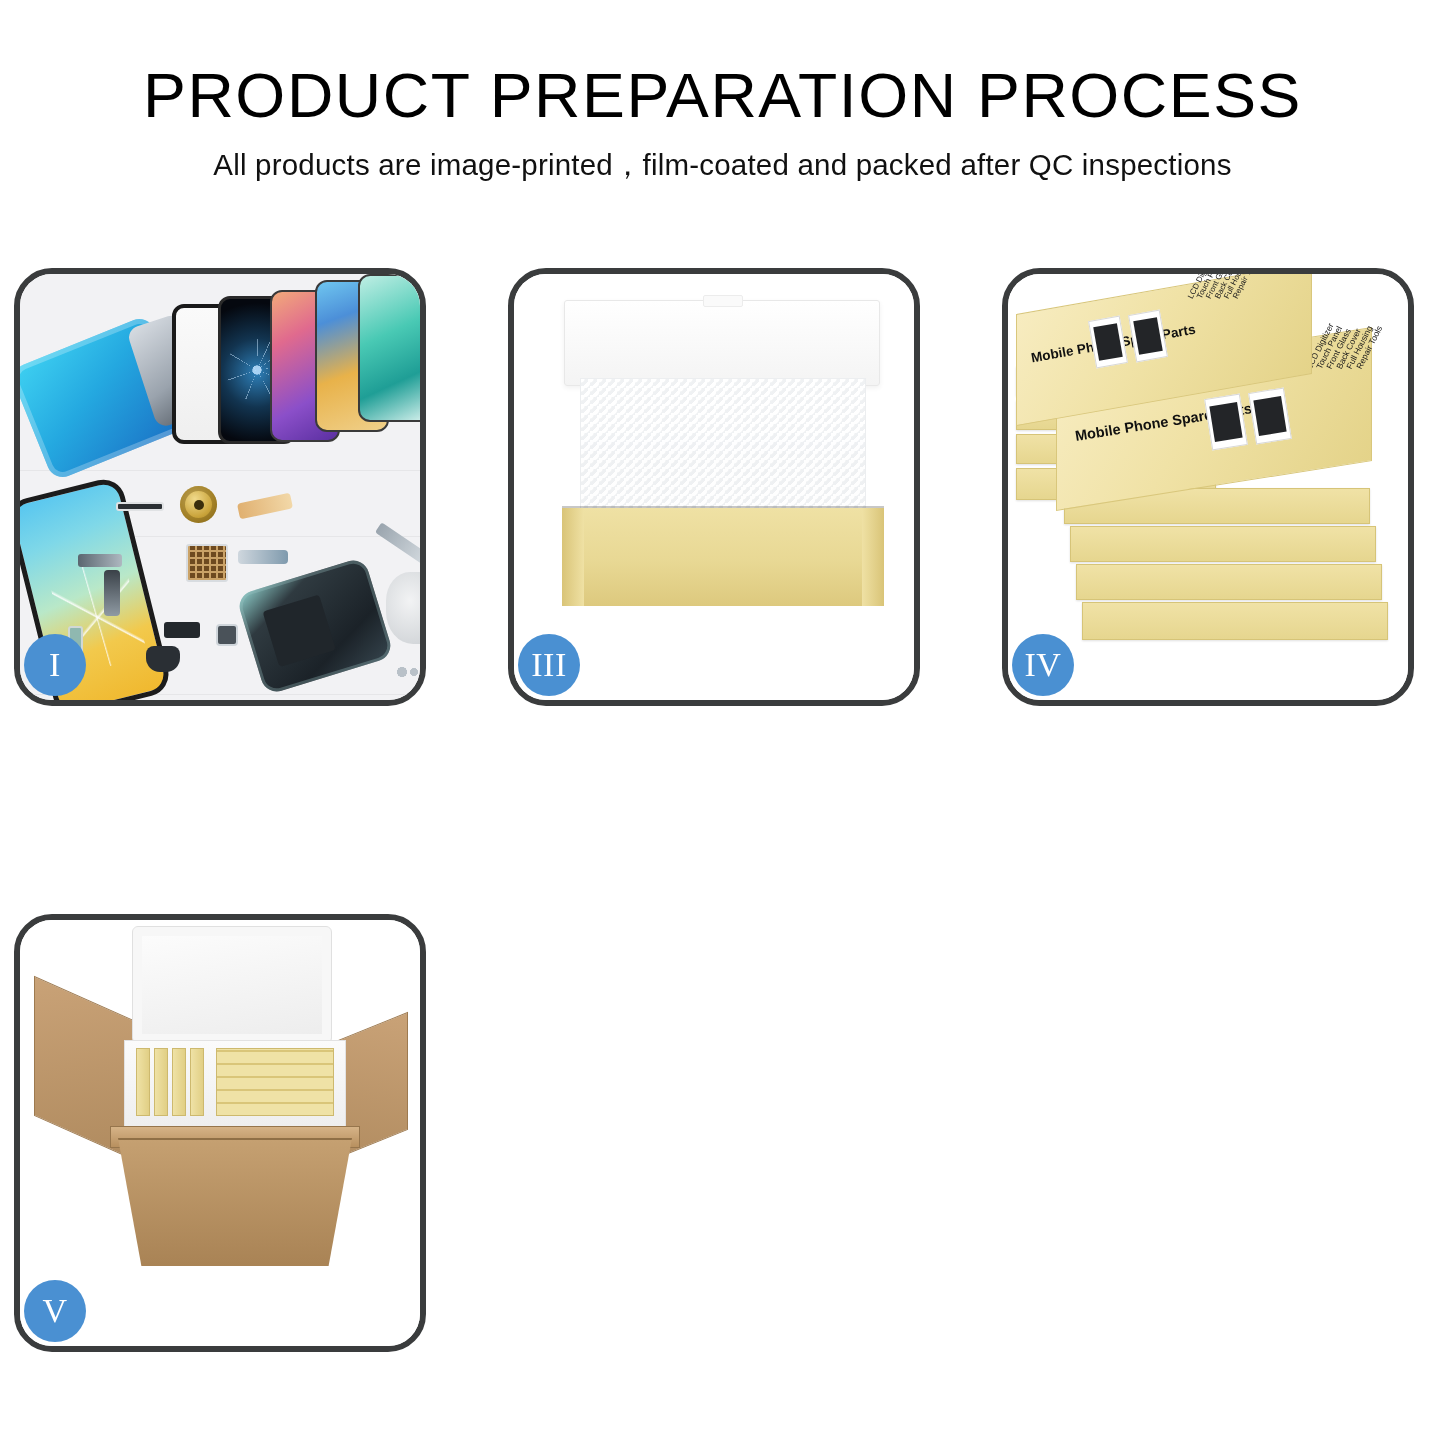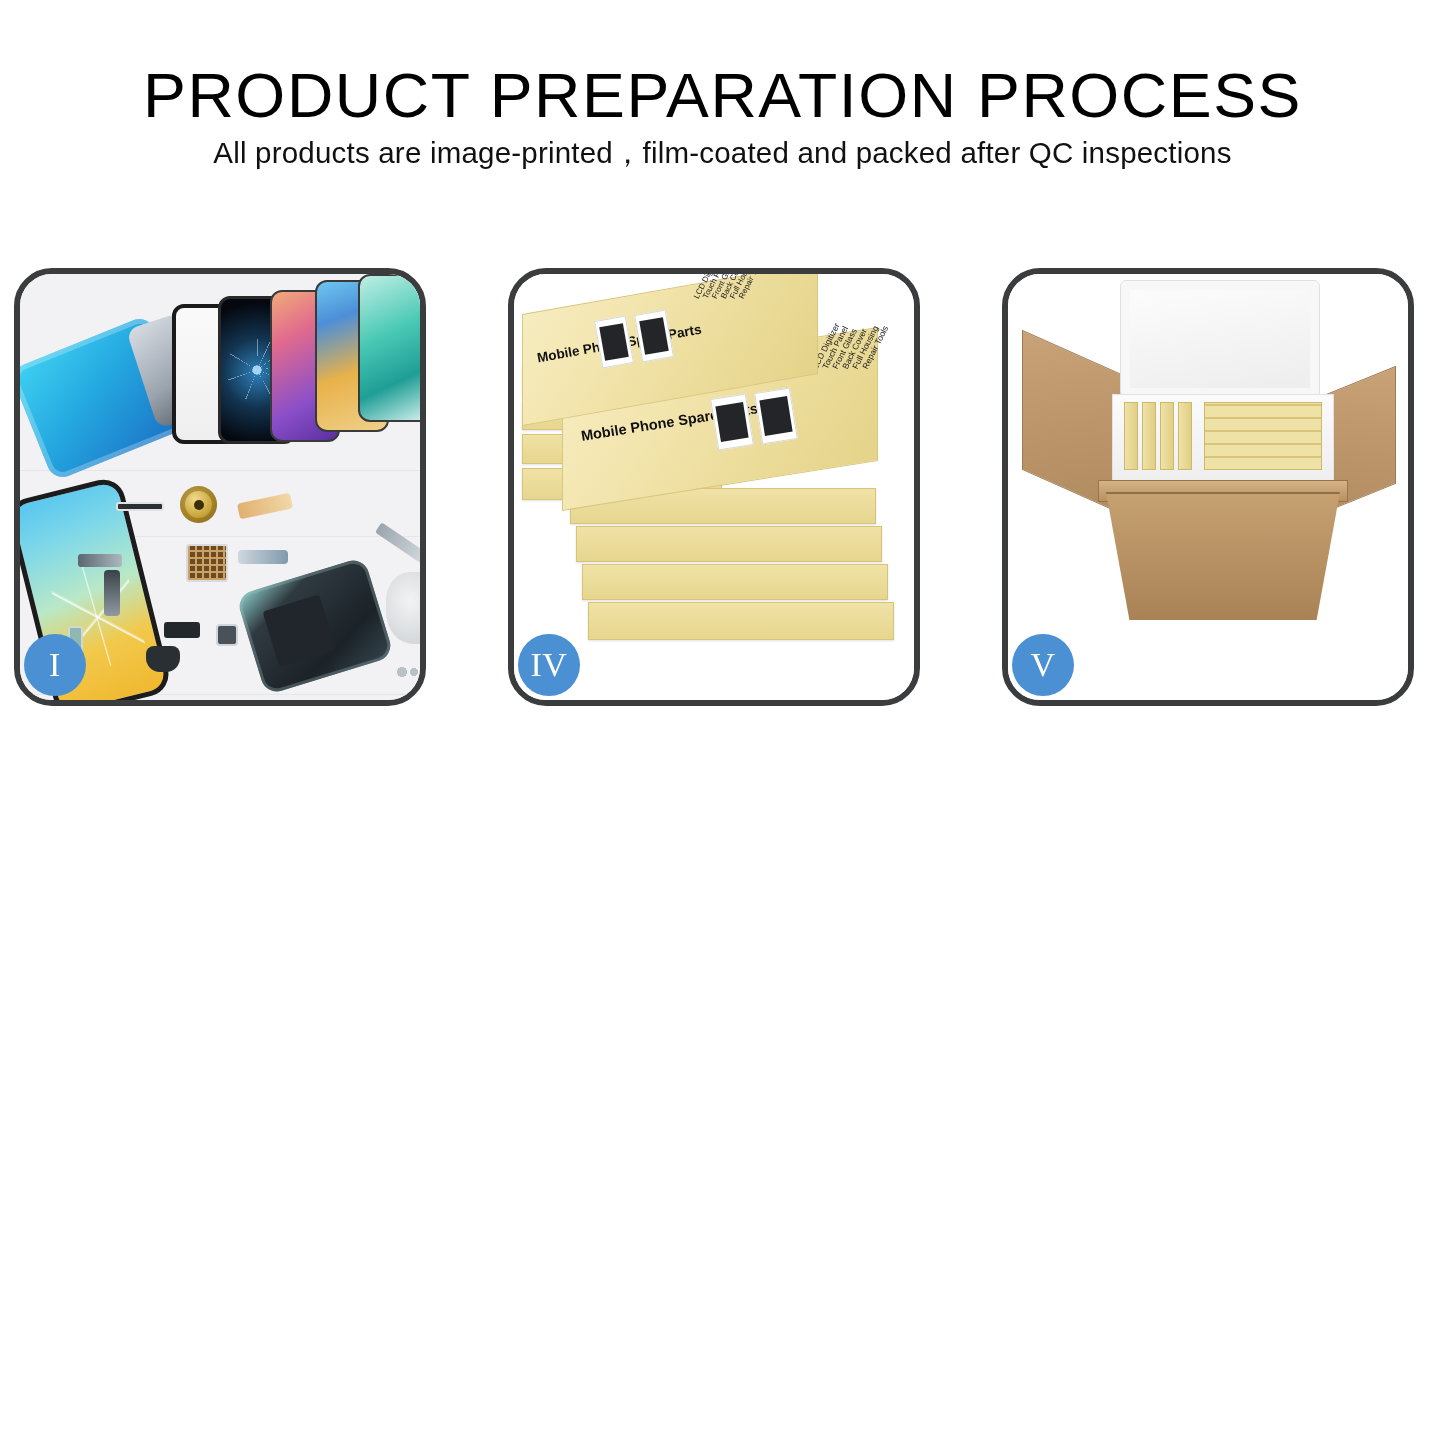--- a/index.html
+++ b/index.html
@@ -19,21 +19,21 @@
     font-weight: 400;
     color: #000;
     white-space: nowrap;
     transform: scaleX(1.02);
     line-height: 1.05;
   }
   .subtitle {
     font-size: 29.5px;
     font-weight: 400;
     color: #111;
-    margin-top: 6px;
+    margin-top: 18px;
     letter-spacing: .2px;
     white-space: nowrap;
   }
 
   
   .grid {
     position: absolute;
     left: 14px; top: 268px;
     width: 1420px;
     display: grid;
@@ -474,20 +474,32 @@
           <div class="blob1"></div>
           <div class="tweezer"></div>
           <div class="glove"></div>
           <div class="screws"></div>
         </div>
       </div>
       <div class="badge">I</div>
     </div>
 
 
+    <div class="panel">
+      <div class="panel-inner">
+        <div class="scene-mailer">
+          <div class="m-lid"></div>
+          <div class="m-foam"></div>
+          <div class="m-bubble"></div>
+          <div class="m-inner-shadow"></div>
+          <div class="m-front"></div>
+        </div>
+      </div>
+      <div class="badge">III</div>
+    </div>
 
     <div class="panel">
       <div class="panel-inner">
         <div class="scene-stack">
 
           <div class="sb" style="left:8px;  top:92px;  width:200px; height:30px;"></div>
           <div class="sb" style="left:8px;  top:126px; width:200px; height:30px;"></div>
           <div class="sb" style="left:8px;  top:160px; width:200px; height:30px;"></div>
           <div class="sb" style="left:8px;  top:194px; width:200px; height:32px;"></div>
 

